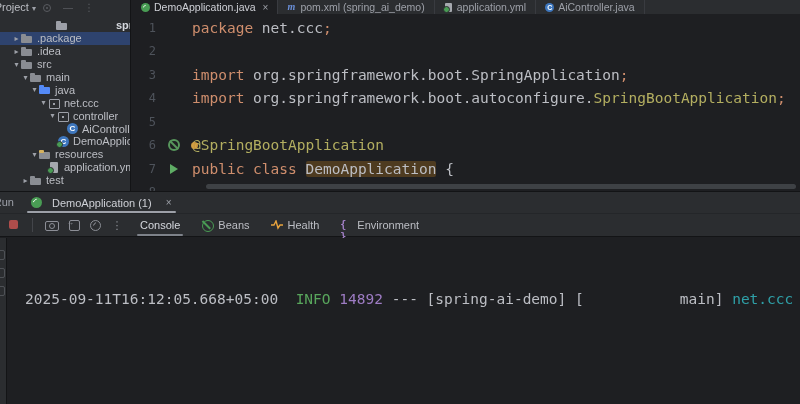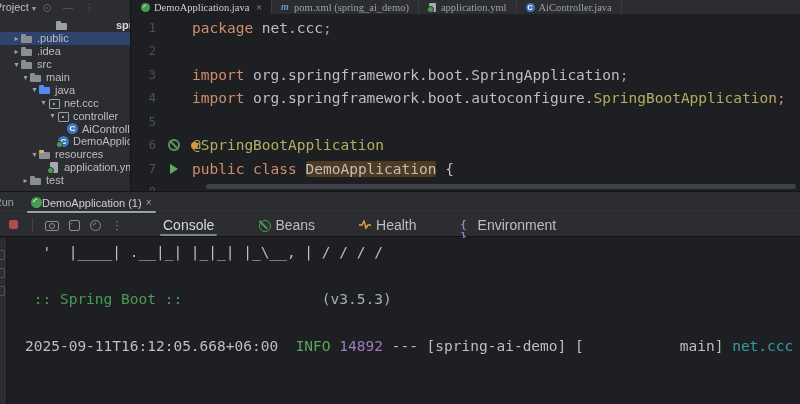--- a/index.html
+++ b/index.html
@@ -38,21 +38,21 @@
   .ti.package::before { content:""; position:absolute; left:1px; top:2px; width:9px; height:8px; border:1px solid #9da0a8; border-radius:1px; }
   .ti.package::after { content:""; position:absolute; left:5px; top:6px; width:2px; height:2px; background:#9da0a8; }
   .ti.class::before, .ti.class-spring::before { content:"C"; position:absolute; left:1px; top:0;
     width:11px; height:11px; border-radius:50%; background:var(--class_blue); color:#fff;
     font:bold 8px/11px "Liberation Sans",sans-serif; text-align:center; }
   .ti.class-spring::after, .ti.file-yml::after { content:""; position:absolute; left:-1px; bottom:-1px;
     width:5px; height:5px; border-radius:50%; background:var(--spring_green); border:1px solid var(--panel_bg); }
   .ti.file-yml::before { content:""; position:absolute; left:2px; top:0; width:8px; height:11px; background:#a5a8ae; border-radius:1px; }
   
   .editor { position:absolute; left:132px; top:0; right:0; height:191px; background:var(--editor_bg); }
-  .tabbar { display:flex; height:14px; background:var(--panel_bg);font-family:Liberation Serif, serif; }
+  .tabbar { display:flex; height:14px; background:var(--panel_bg); }
   .etab { display:flex; align-items:center; gap:4px; padding:0 9px; font-size:10.5px;
     color:var(--dim_text); border-right:1px solid #393b40; white-space:nowrap; cursor:default; }
   .etab.active { background:var(--editor_bg); color:#ced0d6; }
   .etab .close { color:var(--dim_text); font-size:10px; margin-left:3px; }
   .tic { width:9px; height:9px; position:relative; flex:none; }
   .tic.spring-boot { background:var(--spring_green); border-radius:50%; }
   .tic.spring-boot::after { content:""; position:absolute; inset:2px; border:1px solid transparent;
     border-top-color:#eaf4ea; border-radius:50%; transform:rotate(-40deg); }
   .tic.big { width:11px; height:11px; }
   .tic.maven::before { content:"m"; position:absolute; left:0; top:-2px; color:#6a8fd8; font:bold italic 10px/11px "Liberation Serif",serif; }
@@ -78,21 +78,21 @@
     border-top:5px solid transparent; border-bottom:5px solid transparent; }
   .flag-dot { position:absolute; left:59px; top:8px; width:7px; height:7px; border-radius:50%;
     background:#d9a343; opacity:.9; }
   .hscroll { position:absolute; left:74px; right:4px; bottom:2px; height:5px; border-radius:3px;
     background:#5a5d63; opacity:.55; }
   
   .runbar { position:absolute; left:0; top:191px; right:0; height:22px; background:var(--panel_bg);
     border-top:1px solid var(--seam); display:flex; align-items:center; }
   .toolname-clip { position:relative; width:15px; height:14px; overflow:hidden; flex:none; }
   .toolname-clip span { position:absolute; right:1px; top:0; font-size:11px; color:var(--dim_text); }
-  .rtab { display:flex; align-items:center; gap:0; margin-left:10px; padding:0 6px; height:100%;
+  .rtab { display:flex; align-items:center; gap:10px; margin-left:10px; padding:0 6px; height:100%;
     position:relative; color:#ced0d6; font-size:11px; cursor:default; }
   .rtab::after { content:""; position:absolute; left:2px; right:2px; bottom:0; height:2px;
     background:#9da0a8; border-radius:1px; }
   .rtab .close { color:var(--dim_text); font-size:10px; margin-left:4px; }
   .toolrow { position:absolute; left:0; top:213px; right:0; height:24px; background:var(--panel_bg);
     border-top:1px solid #242629; border-bottom:1px solid var(--seam);
     display:flex; align-items:center; padding-left:8px; }
   .actions { display:flex; align-items:center; gap:10px; }
   .aic { position:relative; width:12px; height:12px; opacity:.85; }
   .aic.stop::before { content:""; position:absolute; left:1px; top:1px; width:9px; height:9px;
@@ -104,22 +104,22 @@
   .aic.import::before { content:""; position:absolute; left:2px; top:1px; width:9px; height:9px;
     border:1px solid var(--dim_text); border-radius:2px; }
   .aic.import::after { content:"→"; position:absolute; left:-1px; top:-1px; font-size:8px; color:var(--dim_text); }
   .aic.gauge::before { content:""; position:absolute; left:1px; top:1px; width:9px; height:9px;
     border:1px solid var(--dim_text); border-radius:50%; }
   .aic.gauge::after { content:""; position:absolute; left:5px; top:3px; width:1px; height:4px;
     background:var(--dim_text); transform:rotate(40deg); }
   .aic.more { color:var(--dim_text); font-size:11px; line-height:12px; text-align:center; }
   .vsep { width:1px; height:14px; background:#43454a; margin:0 2px; }
   .views { display:flex; align-items:center; gap:15px; margin-left:14px; height:100%; }
-  .vtab { display:flex; align-items:center; gap:5px; font-size:14px; color:var(--text);
-    height:100%; position:relative; padding:0 3px; cursor:default;margin-left:23px; }
+  .vtab { display:flex; align-items:center; gap:5px; font-size:11px; color:var(--text);
+    height:100%; position:relative; padding:0 3px; cursor:default; }
   .vtab.active { color:#d5d8de; }
   .vtab.active::after { content:""; position:absolute; left:0; right:0; bottom:0; height:2px;
     background:#7e828a; border-radius:1px; }
   .vic { position:relative; width:12px; height:12px; flex:none; }
   .vic.bean::before { content:""; position:absolute; left:1px; top:1px; width:10px; height:10px;
     border:1.5px solid var(--spring_green); border-radius:50%; }
   .vic.bean::after { content:""; position:absolute; left:0; top:5px; width:11px; height:1.5px;
     background:var(--spring_green); transform:rotate(45deg); }
   .vic.health svg { position:absolute; left:0; top:1px; }
   .vic.mappings::before { content:""; position:absolute; left:1px; top:1px; width:9px; height:9px;
@@ -163,21 +163,21 @@
     <div class="tree">
         <div class="tree-row" style="padding-left: 3px; gap: 44px;">
           <span class="chev"></span>
           <span class="ti project"></span>
           <span class="lbl bold">spring_ai_demo</span>
           <span class="suffix">D:\a-java\spr</span>
         </div>
         <div class="tree-row selected" style="padding-left: 12px;">
           <span class="chev">▸</span>
           <span class="ti folder"></span>
-          <span class="lbl">.public</span>
+          <span class="lbl">.package</span>
         </div>
         <div class="tree-row" style="padding-left: 12px;">
           <span class="chev">▸</span>
           <span class="ti folder"></span>
           <span class="lbl">.idea</span>
         </div>
         <div class="tree-row" style="padding-left: 12px;">
           <span class="chev">▾</span>
           <span class="ti folder"></span>
           <span class="lbl">src</span>
@@ -343,21 +343,19 @@
       </div>
   </div>
 
   <div class="console">
     <div class="stripe">
         <span class="sicon" style="top: 12px;"></span>
         <span class="sicon" style="top: 30px;"></span>
         <span class="sicon" style="top: 48px;"></span>
       </div>
     <div class="cout">
-        <div class="conline"><span class="c-plain">  '  |____| .__|_| |_|_| |_\__, | / / / /</span></div>
         <div class="conline"></div>
-        <div class="conline"><span class="c-green"> :: Spring Boot ::</span><span class="c-plain">                </span><span class="c-ver">(v3.5.3)</span></div>
         <div class="conline"></div>
-        <div class="conline"><span class="c-plain">2025-09-11T16:12:05.668+06:00</span><span class="c-plain">  </span><span class="c-info">INFO</span><span class="c-plain"> </span><span class="c-pid">14892</span><span class="c-plain"> --- [spring-ai-demo] [           main] </span><span class="c-logger">net.ccc</span></div>
+        <div class="conline"><span class="c-plain">2025-09-11T16:12:05.668+05:00</span><span class="c-plain">  </span><span class="c-info">INFO</span><span class="c-plain"> </span><span class="c-pid">14892</span><span class="c-plain"> --- [spring-ai-demo] [           main] </span><span class="c-logger">net.ccc</span></div>
       </div>
   </div>
 
 </div>
 
 </body></html>

